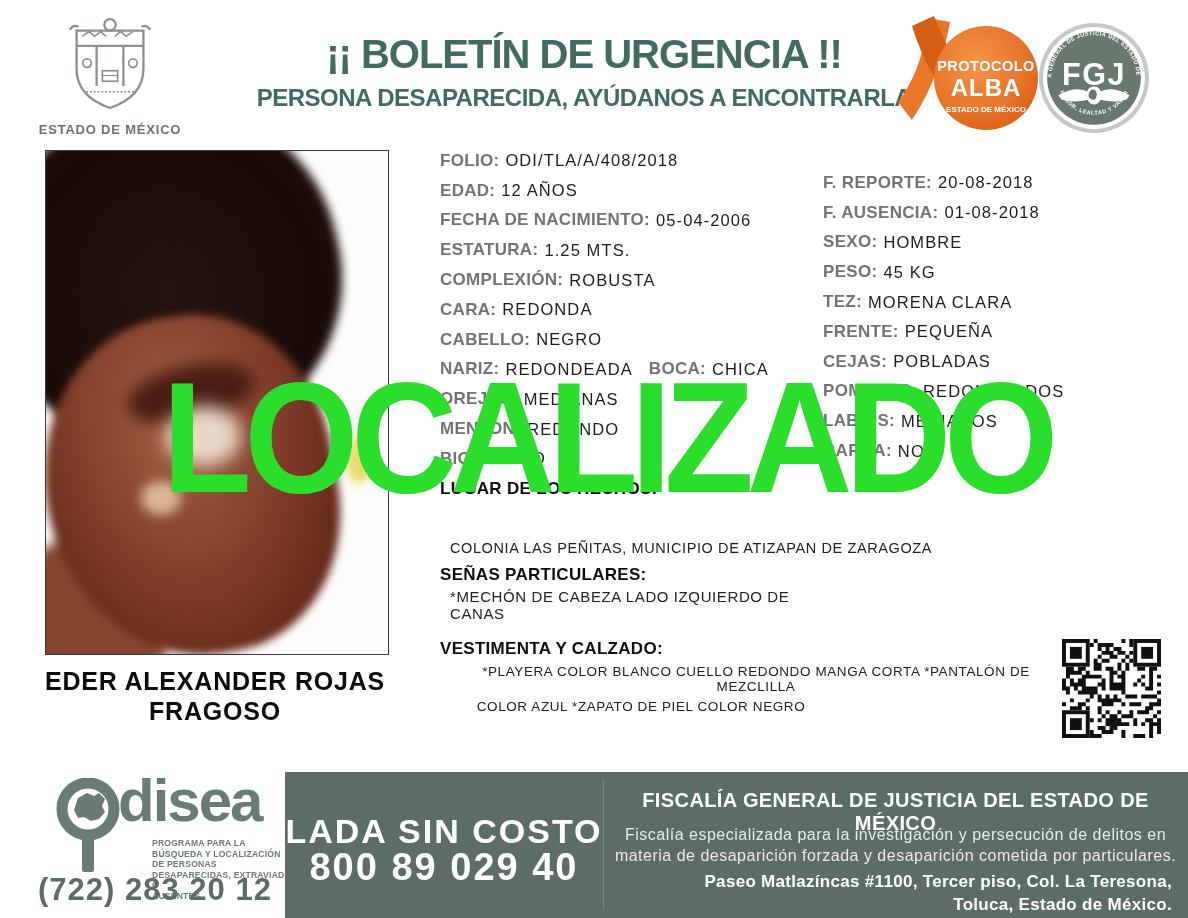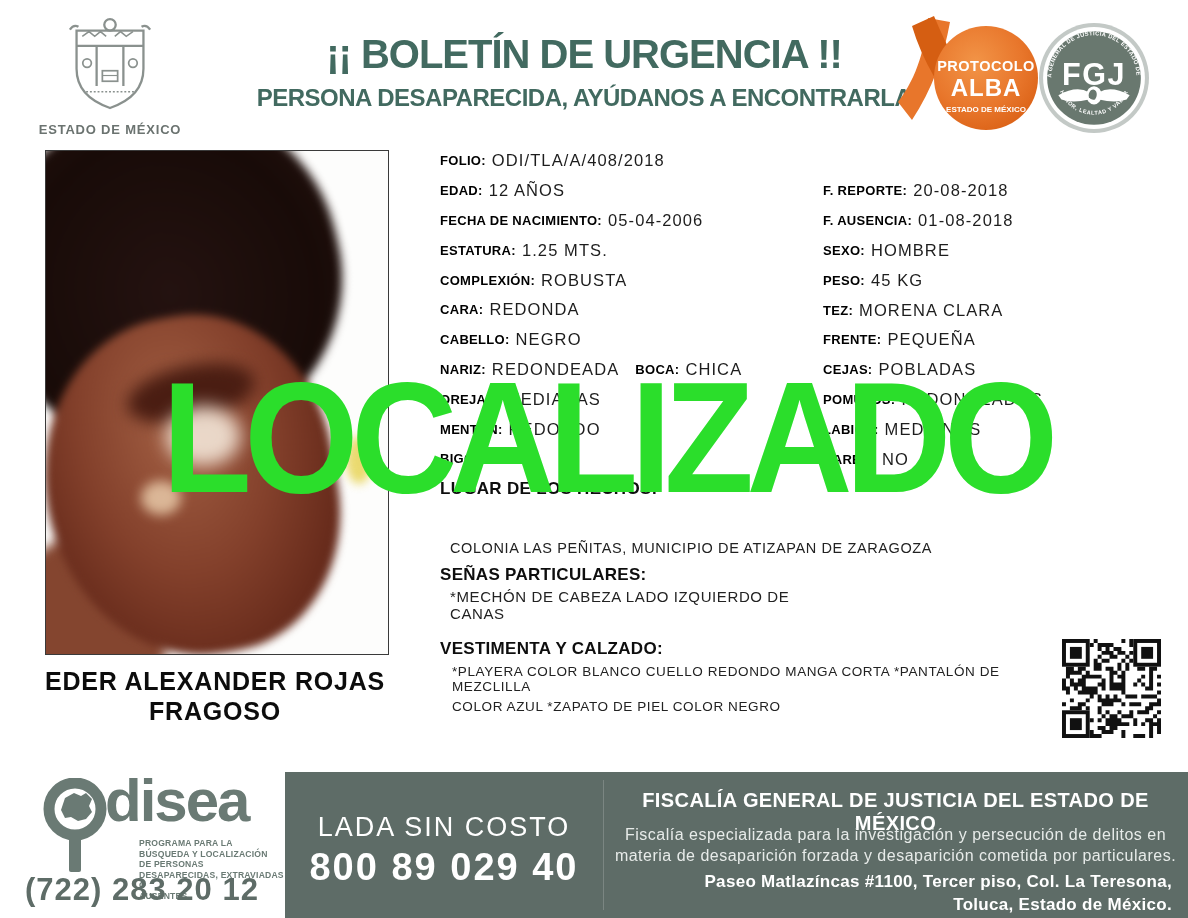--- a/index.html
+++ b/index.html
@@ -34,58 +34,58 @@
   .photo .second-face { position:absolute; left:-45px; top:385px; width:165px; height:210px;
                  background:radial-gradient(ellipse at 55% 40%, #9a5a42 0%, #74362а 70%, #6f3326 100%);
                  background-color:#84452f; border-radius:50%; filter:blur(6px); }
   .photo .second-hair { position:absolute; left:-60px; top:430px; width:140px; height:170px;
                  background:#1c0d09; border-radius:50%; filter:blur(7px); }
   .photo .yellow-spot { position:absolute; left:300px; top:285px; width:26px; height:48px;
                  background:#e6d14c; border-radius:50%; filter:blur(5px); opacity:0.8; }
 
   
   .fields-left  { position:absolute; left:440px; top:146px; width:390px; }
-  .fields-right { position:absolute; left:823px; top:176px; width:360px;text-align:center; }
+  .fields-right { position:absolute; left:823px; top:168px; width:360px;text-align:center; }
   .frow { height:29.8px; display:flex; align-items:center; white-space:nowrap; }
-  .flabel { font-size:13px; font-weight:bold; color:#000000; letter-spacing:0.3px; }
+  .flabel { font-size:17px; font-weight:bold; color:#737373; letter-spacing:0.3px; }
   .fvalue { font-size:16.5px; color:#1d1d1d; letter-spacing:1.1px; margin-left:6px; }
   .pair2 { margin-left:16px; display:flex; align-items:center;justify-content:flex-end; }
   .sec-label { font-size:17px; font-weight:bold; color:#0e0e0e; letter-spacing:0.3px; }
   .sub-value { font-size:14px; color:#222; letter-spacing:0.6px; padding-left:10px; margin-top:3px; }
   .senas-block { margin-top:9px; }
   .vest-block { margin-top:17px; }
-  .vest-line { font-size:13.5px; color:#222; letter-spacing:0.6px; padding-left:12px; margin-top:5px; }
+  .vest-line { font-size:13.5px; color:#222; letter-spacing:0.6px; padding-left:12px; margin-top:5px;text-align:center; }
 
   
   .name-wrap { position:absolute; left:10px; top:666px; width:410px; text-align:center;
                font-size:25px; font-weight:bold; color:#0c0c0c; letter-spacing:0.8px; line-height:30px; }
 
   
   .localizado { position:absolute; left:162px; top:347px; font-size:158px; font-weight:bold;
                 color:#2BDE2B; letter-spacing:-8px; white-space:nowrap;
                 transform:scaleX(0.93); transform-origin:left top; z-index:50; pointer-events:none; }
 
   
   .qr { position:absolute; left:1062px; top:639px; width:99px; height:99px; }
 
   
   .footer-gray { position:absolute; left:285px; top:772px; width:903px; height:146px; background:#5E6C67; }
   .lada-col { position:absolute; left:0; top:0; width:318px; height:146px; text-align:center; color:#fff; }
-  .lada-label { position:absolute; left:0; top:40px; width:100%; font-size:27px; font-weight:normal; letter-spacing:2px; }
+  .lada-label { position:absolute; left:0; top:40px; width:100%; font-size:34px; font-weight:bold; letter-spacing:2px; }
   .lada-number { position:absolute; left:0; top:74px; width:100%; font-size:38px; font-weight:bold; letter-spacing:2px; }
   .fgj-col { position:absolute; left:318px; top:0; width:585px; height:146px; color:#fff; }
   .fgj-col-divider { position:absolute; left:318px; top:8px; width:1px; height:130px; background:rgba(255,255,255,0.18); }
   .fgj-title { position:absolute; left:0; top:17px; width:100%; text-align:center;
                font-size:20px; font-weight:bold; letter-spacing:0.4px; }
   .fgj-desc { position:absolute; left:0; top:52px; width:100%; text-align:center;
               font-size:16px; color:#e7ebe9; letter-spacing:0.5px; line-height:21px; }
   .fgj-addr { position:absolute; right:16px; top:98px; width:560px; text-align:right;
               font-size:17px; font-weight:bold; letter-spacing:0.3px; line-height:23px; }
 
-  .odisea-wrap { position:absolute; left:25px; top:778px; width:260px; height:140px; color:#6A7A74; }
+  .odisea-wrap { position:absolute; left:38px; top:778px; width:260px; height:140px; color:#6A7A74; }
   .magnifier { position:absolute; left:14px; top:0px; }
   .disea-word { position:absolute; left:80px; top:-12px; font-size:60px; font-weight:bold; letter-spacing:-2px; color:#6A7A74; }
   .program-text { position:absolute; left:86px; top:60px; font-size:8.6px; line-height:10.5px;
                   letter-spacing:0.2px; color:#6A7A74; font-weight:bold;margin-left:28px; }
   .phone-local { position:absolute; left:0px; top:94px; font-size:31px; font-weight:bold;
                  color:#5E6C67; letter-spacing:1px; }
 </style>
 </head>
 <body>
 

